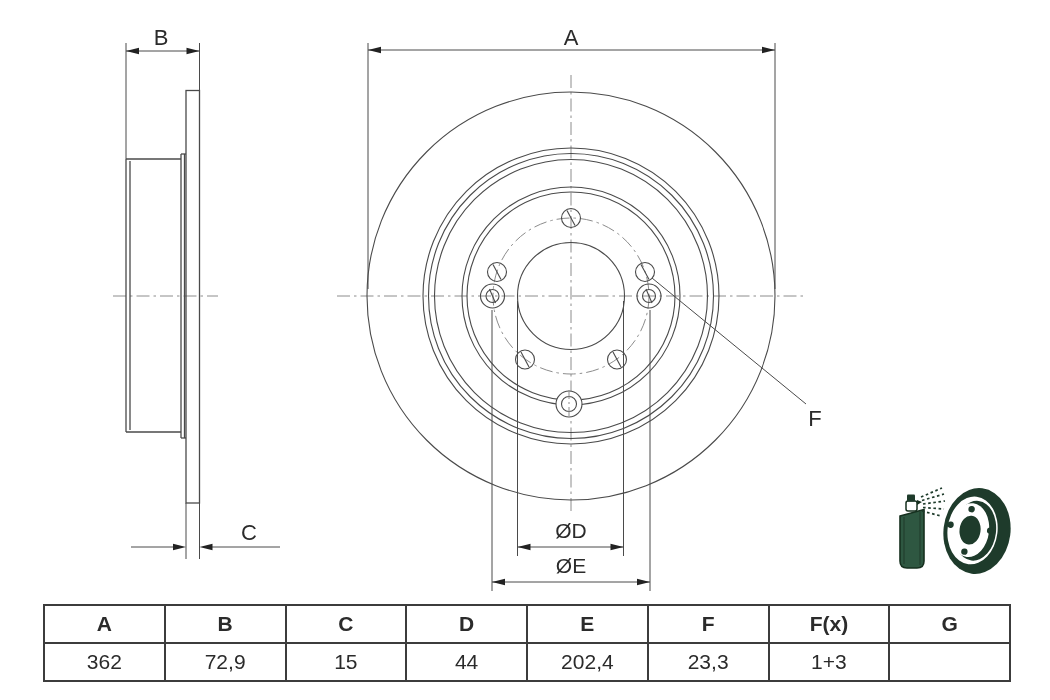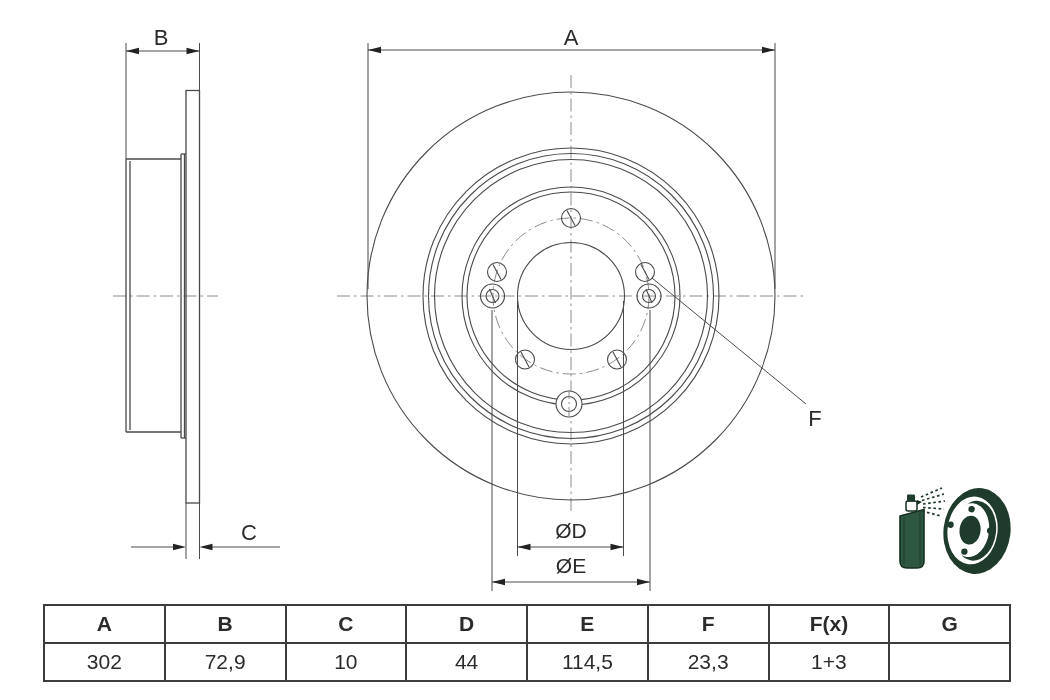--- a/index.html
+++ b/index.html
@@ -180,25 +180,25 @@
       <th>A</th>
       <th>B</th>
       <th>C</th>
       <th>D</th>
       <th>E</th>
       <th>F</th>
       <th>F(x)</th>
       <th>G</th>
     </tr>
     <tr>
-      <td>302</td>
+      <td>362</td>
       <td>72,9</td>
-      <td>10</td>
+      <td>15</td>
       <td>44</td>
-      <td>114,5</td>
+      <td>202,4</td>
       <td>23,3</td>
       <td>1+3</td>
       <td></td>
     </tr>
   </tbody>
     </table>
 
 </div>
 
 </body></html>

